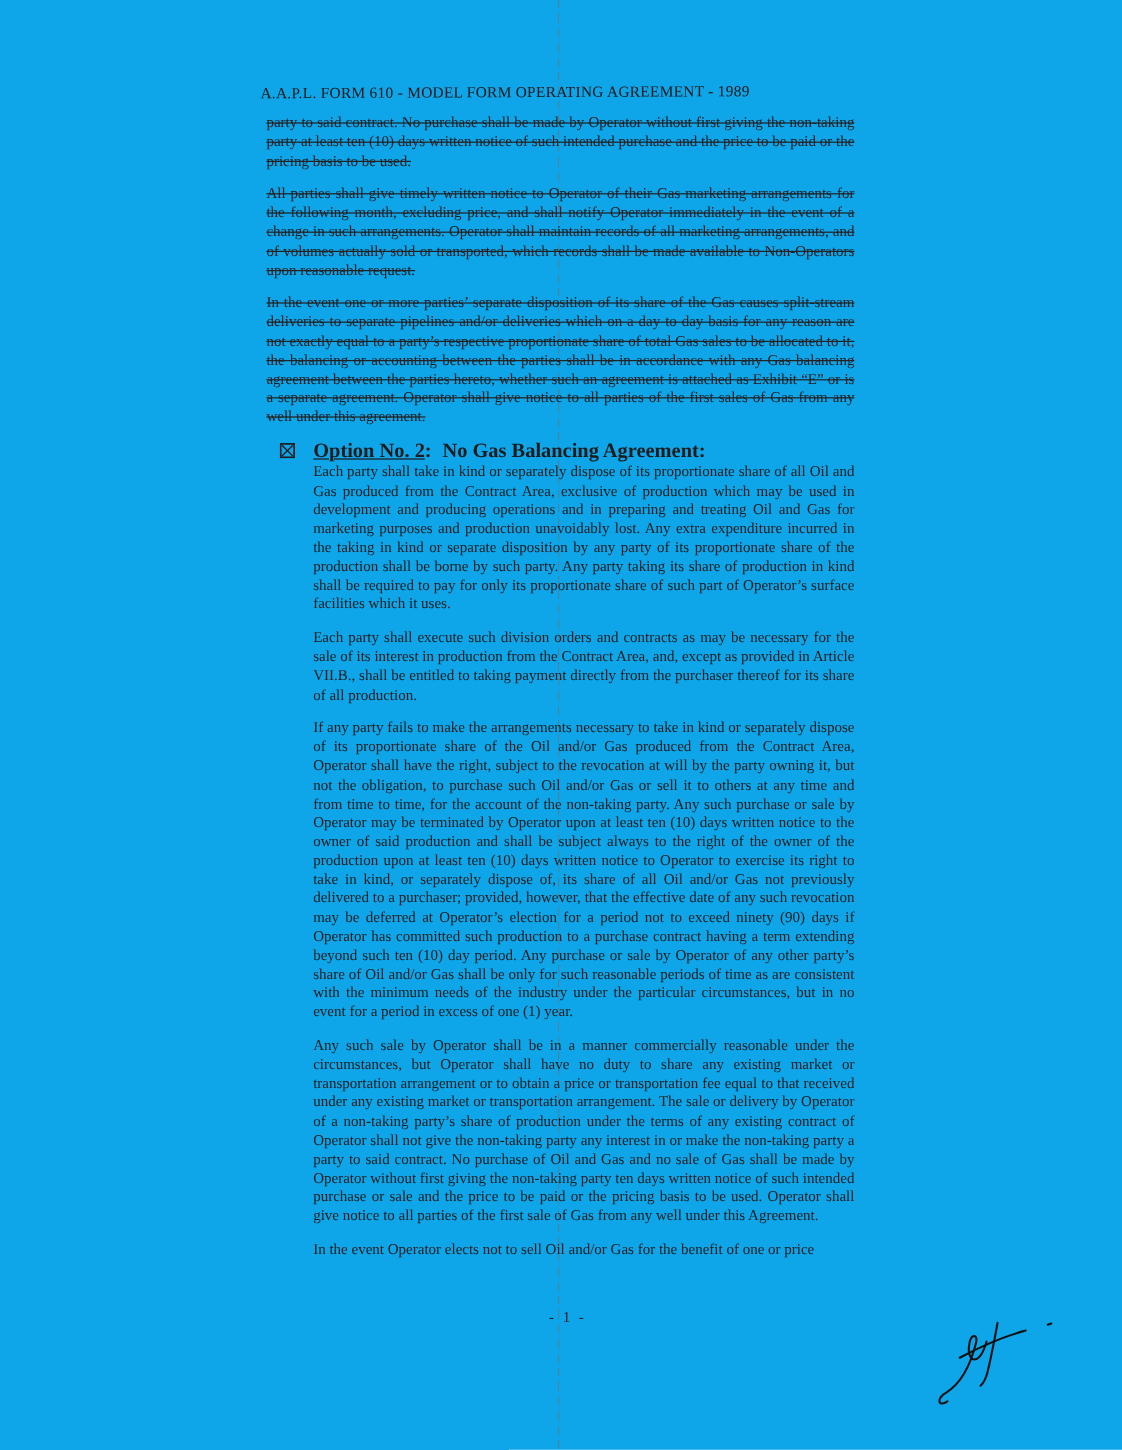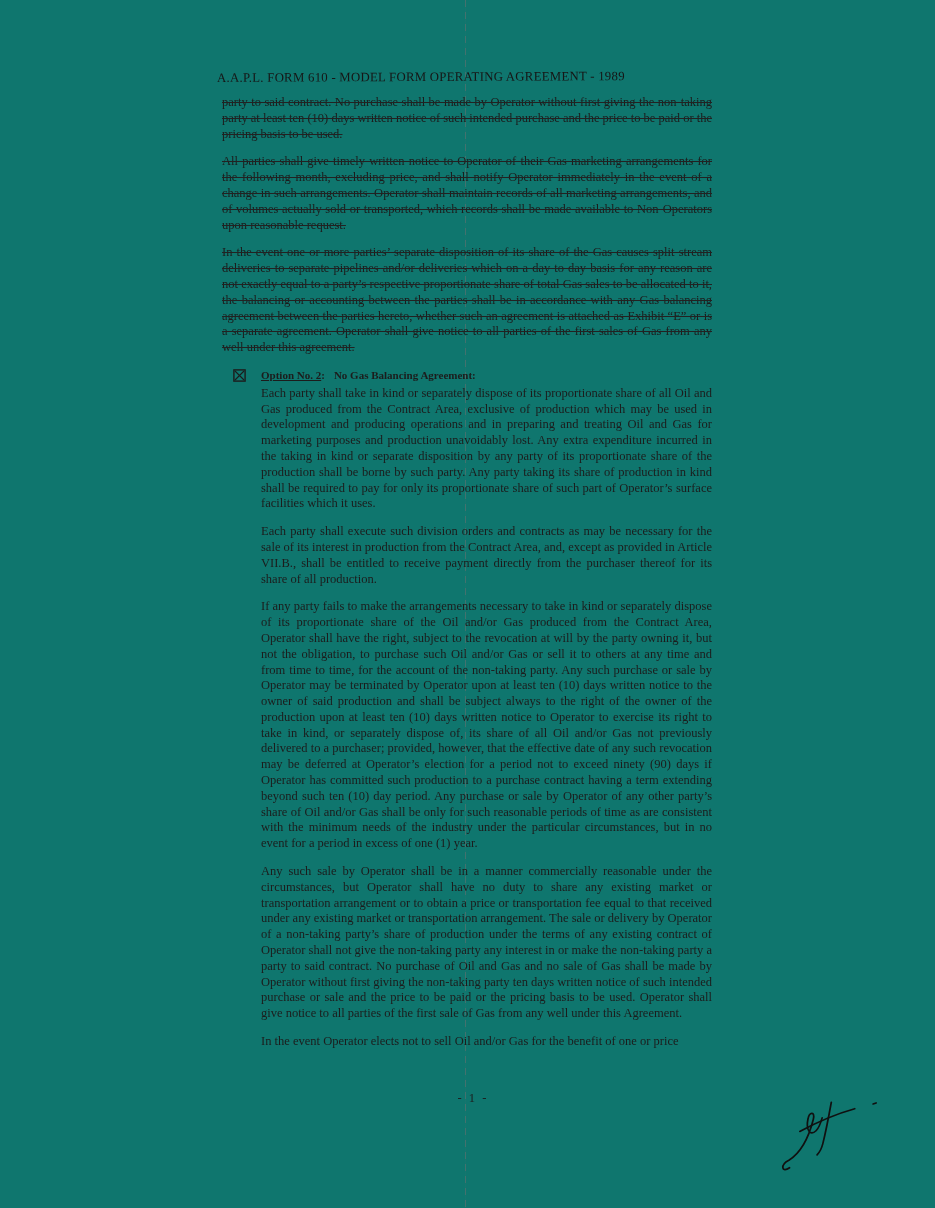--- a/index.html
+++ b/index.html
@@ -4,21 +4,21 @@
 <style>
   html, body { margin:0; padding:0; }
   body {
     width: 935px; height: 1208px;
     background: #ffffff;
     font-family: "Liberation Serif", "DejaVu Serif", serif;
     color: #1c1c1c;
     position: relative;
     overflow: hidden;
   }
-  .page { position:absolute; inset:0; background:#0f766e; }
+  .page { position:absolute; inset:0; background:#0ea5e9; }
 
   
   .fold-line {
     position:absolute; left:465px; top:0; width:1px; height:1208px;
     background: repeating-linear-gradient(
       to bottom,
       rgba(110,110,110,0.55) 0px, rgba(110,110,110,0.55) 7px,
       rgba(110,110,110,0.08) 7px, rgba(110,110,110,0.08) 12px);
   }
 
@@ -46,21 +46,21 @@
   .option-row { display:flex; margin-top:2px; }
   .checkbox-cell {
     width: 39px; flex: 0 0 39px;
     padding-left: 11px; box-sizing: border-box;
   }
   .checkbox-box { display:inline-block; width:13px; height:13px; margin-top:1px; }
   .checkbox-box svg { display:block; }
 
   .option-body { flex:1; }
   .option-heading {
-    font-weight: bold; font-size:11px;
+    font-weight: bold; font-size:17px;
     margin-bottom: 2px; text-align:left;
   }
   .option-heading .underlined { text-decoration: underline; text-decoration-thickness:1.3px; }
   .option-heading .title-part { margin-left: 9px; }
 
   .page-number {
     position:absolute; left:238px; top:1091px; width:470px;
     text-align:center; font-size:12.5px; letter-spacing:2px; color:#1c1c1c;
   }
 
@@ -94,21 +94,21 @@
             <path d="M2 2 L11 11 M11 2 L2 11" stroke="#1c1c1c" stroke-width="1.1" fill="none"></path>
           </svg>
         </span>
       </div>
       <div class="option-body">
         <div class="option-heading">
           <span class="underlined">Option No. 2</span><span>:</span><span class="title-part">No Gas Balancing Agreement:</span>
         </div>
 
         <p>Each party shall take in kind or separately dispose of its proportionate share of all Oil and Gas produced from the Contract Area, exclusive of production which may be used in development and producing operations and in preparing and treating Oil and Gas for marketing purposes and production unavoidably lost.  Any extra expenditure incurred in the taking in kind or separate disposition by any party of its proportionate share of the production shall be borne by such party.  Any party taking its share of production in kind shall be required to pay for only its proportionate share of such part of Operator’s surface facilities which it uses.</p>
-        <p>Each party shall execute such division orders and contracts as may be necessary for the sale of its interest in production from the Contract Area, and, except as provided in Article VII.B., shall be entitled to receive payment directly from the purchaser thereof for its share of all production.</p>
+        <p>Each party shall execute such division orders and contracts as may be necessary for the sale of its interest in production from the Contract Area, and, except as provided in Article VII.B., shall be entitled to taking payment directly from the purchaser thereof for its share of all production.</p>
         <p>If any party fails to make the arrangements necessary to take in kind or separately dispose of its proportionate share of the Oil and/or Gas produced from the Contract Area, Operator shall have the right, subject to the revocation at will by the party owning it, but not the obligation, to purchase such Oil and/or Gas or sell it to others at any time and from time to time, for the account of the non-taking party.  Any such purchase or sale by Operator may be terminated by Operator upon at least ten (10) days written notice to the owner of said production and shall be subject always to the right of the owner of the production upon at least ten (10) days written notice to Operator to exercise its right to take in kind, or separately dispose of, its share of all Oil and/or Gas not previously delivered to a purchaser; provided, however, that the effective date of any such revocation may be deferred at Operator’s election for a period not to exceed ninety (90) days if Operator has committed such production to a purchase contract having a term extending beyond such ten (10) day period.  Any purchase or sale by Operator of any other party’s share of Oil and/or Gas shall be only for such reasonable periods of time as are consistent with the minimum needs of the industry under the particular circumstances, but in no event for a period in excess of one (1) year.</p>
         <p>Any such sale by Operator shall be in a manner commercially reasonable under the circumstances, but Operator shall have no duty to share any existing market or transportation arrangement or to obtain a price or transportation fee equal to that received under any existing market or transportation arrangement.  The sale or delivery by Operator of a non-taking party’s share of production under the terms of any existing contract of Operator shall not give the non-taking party any interest in or make the non-taking party a party to said contract.  No purchase of Oil and Gas and no sale of Gas shall be made by Operator without first giving the non-taking party ten days written notice of such intended purchase or sale and the price to be paid or the pricing basis to be used.  Operator shall give notice to all parties of the first sale of Gas from any well under this Agreement.</p>
         <p>In the event Operator elects not to sell Oil and/or Gas for the benefit of one or price</p>
       </div>
     </div>
 
   </div>
 
   <div class="page-number">- 1 -</div>
 

